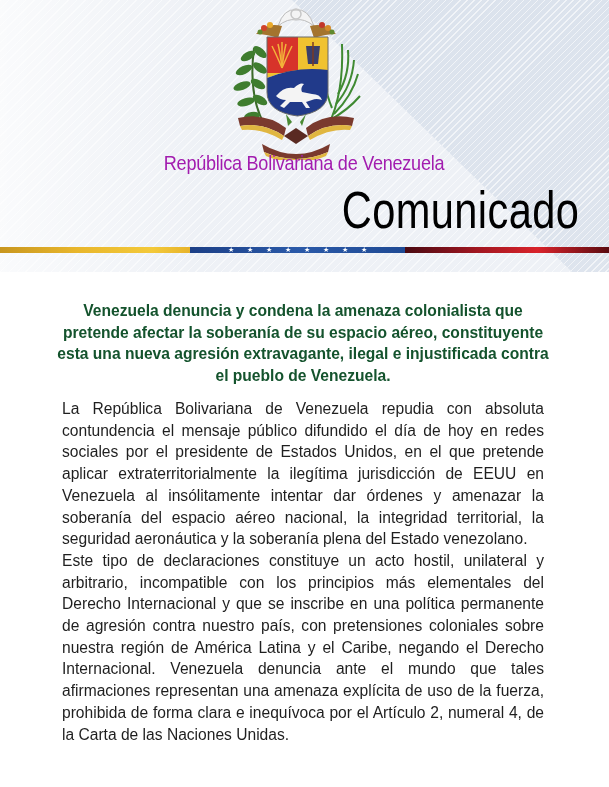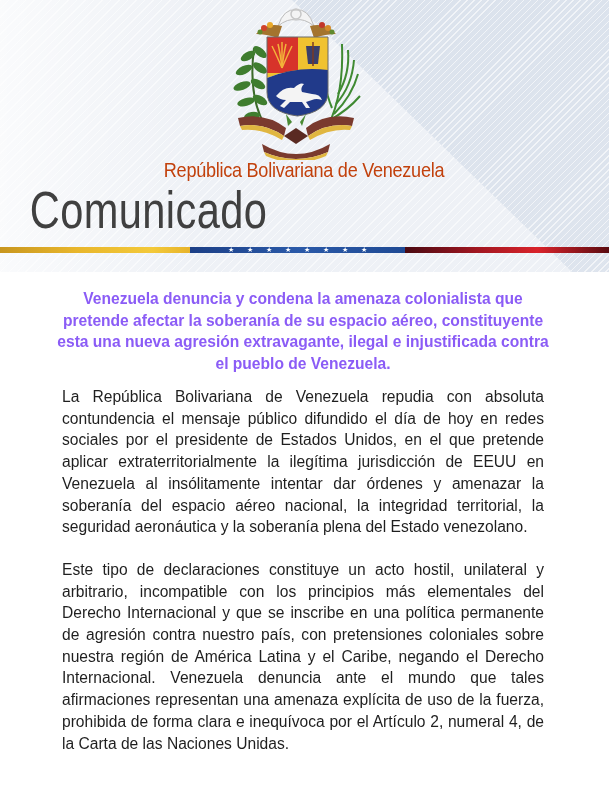--- a/index.html
+++ b/index.html
@@ -31,56 +31,56 @@
     clip-path: polygon(292px 0, 609px 0, 609px 272px, 572px 272px);
   }
   .header .fade-left {
     position: absolute; left: 0; top: 0; width: 200px; height: 272px;
     background: linear-gradient(90deg, rgba(255,255,255,0.7), rgba(255,255,255,0));
   }
   .coat {
     position: absolute; left: 226px; top: 4px; width: 140px; height: 156px;
   }
   .subtitle {
-    position: absolute; left: 0; width: 609px; top: 158px;
-    text-align: center; font-size: 21px; color: #c2410c;
+    position: absolute; left: 0; width: 609px; top: 151px;
+    text-align: center; font-size: 21px; color: #a21caf;
     letter-spacing: -0.3px;
   }
   .subtitle span { display: inline-block; transform: scaleX(0.86); transform-origin: center; }
   .title {
     position: absolute; left: 0; width: 609px; top: 180px;
-    text-align: left; font-size: 52px; color: #404040;
+    text-align: right; font-size: 52px; color: #000000;
     line-height: 60px;
   }
   .title span { display: inline-block; transform: scaleX(0.80); transform-origin: center; letter-spacing: 0.5px; }
   .stripe {
     position: absolute; top: 247px; height: 6px;
   }
   .stripe.yellow { left: 0; width: 190px; background: linear-gradient(90deg, #c8961f, #e8b62c 40%, #f3c93a 80%, #e7b32a); }
   .stripe.blue { left: 190px; width: 215px; background: linear-gradient(90deg, #1c3f86, #2a59a8 50%, #1f4a94); }
   .stripe.red { left: 405px; width: 204px; background: linear-gradient(90deg, #4a0a12, #a01620 35%, #d9232b 65%, #5a0b10); }
   .stars {
     position: absolute; left: 190px; top: 247px; width: 215px; height: 6px;
   }
   .star {
     position: absolute; top: -2px; color: #ffffff; font-size: 7px; line-height: 10px;
   }
   .content {
     position: absolute; left: 62px; top: 288px; width: 482px;
   }
   .heading {
     font-weight: bold; text-align: center; font-size: 15.6px; line-height: 21.5px;
-    color: #8b5cf6; margin: 0 -12px;
+    color: #14532d; margin: 12px -12px;
   }
   .para {
     font-size: 15.6px; line-height: 21.7px; text-align: justify;
     color: #1f1f1f; margin: 0;
   }
   .p1 { margin-top: 12px; }
-  .p2 { margin-top: 21px; }
+  .p2 { }
 </style>
 </head>
 <body>
 
 <div class="header">
   <div class="bg-lines"></div>
   <div class="fade-left"></div>
   <div class="band"></div>
   <div class="band-lines"></div>
 

